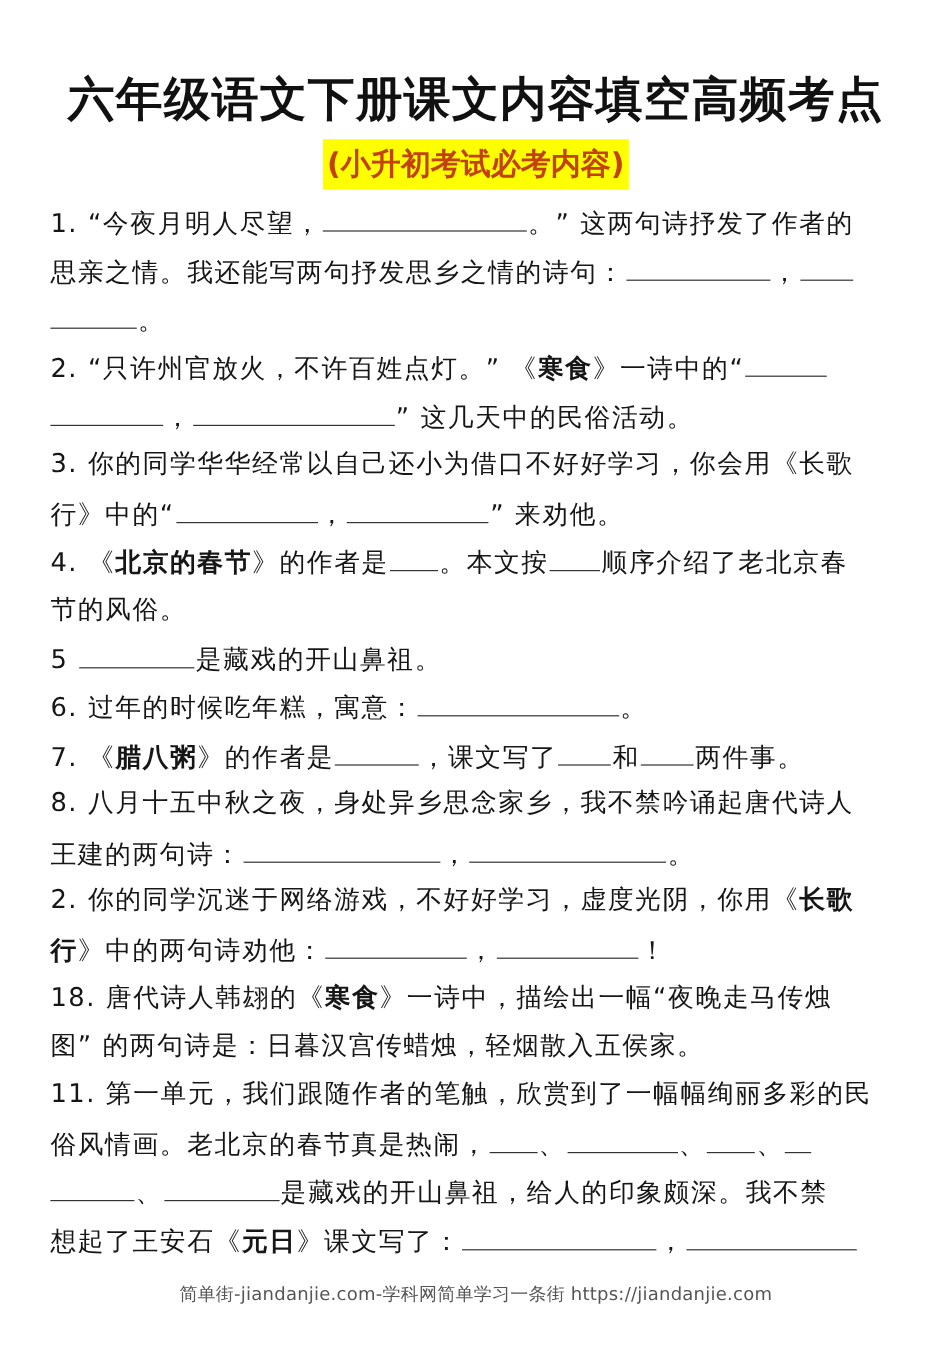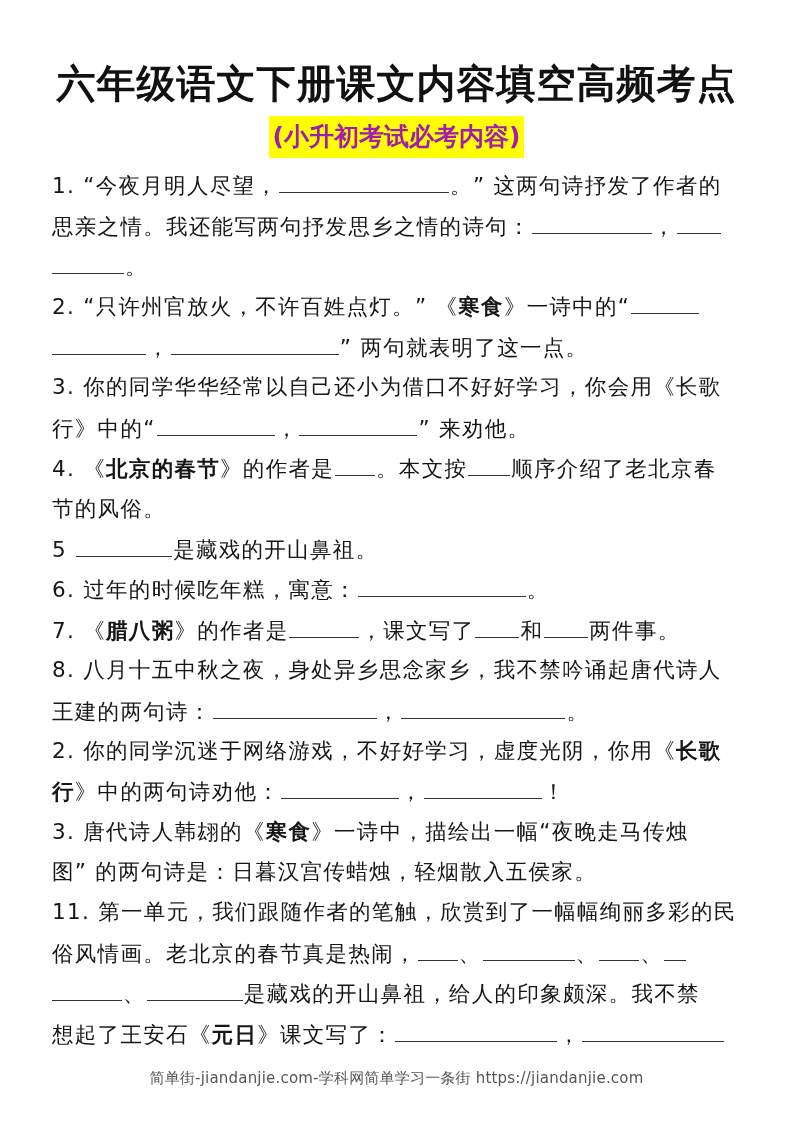--- a/index.html
+++ b/index.html
@@ -1,23 +1,23 @@
 <!DOCTYPE html>
 <html><head>
 <meta charset="utf-8">
 <style>
   html, body { margin: 0; padding: 0; background: #ffffff; }
   body { width: 793px; height: 1122px; position: relative; overflow: hidden;
          font-family: "DejaVu Sans", "Liberation Sans", sans-serif; color: #161616; }
   .title { position: absolute; top: 56px; left: 0; width: 793px; text-align: center;
            font-size: 39px; font-weight: bold; letter-spacing: 1px; color: #111; line-height: 56px; }
   .subtitle-wrap { position: absolute; top: 116px; left: 0; width: 793px; text-align: center; }
-  .subtitle { display: inline-block; background: #ffff00; color: #a21caf; font-weight: bold;
+  .subtitle { display: inline-block; background: #ffff00; color: #c2410c; font-weight: bold;
               font-size: 25px; line-height: 42px; padding: 0 4px; letter-spacing: 0px; }
-  .line { position: absolute; left: 52px; font-size: 21.5px; line-height: 30px; white-space: nowrap;
+  .line { position: absolute; left: 42px; font-size: 21.5px; line-height: 30px; white-space: nowrap;
           letter-spacing: 1.3px; }
   .b { font-weight: bold; }
   .blank { display: inline-block; border-bottom: 1.5px solid #333; height: 22px; vertical-align: baseline;
            margin: 0 1px; }
   .footer { position: absolute; top: 1069px; left: 0; width: 793px; text-align: center;
             font-size: 15px; color: #555; letter-spacing: 0.2px; }
 </style>
 </head>
 <body>
 
@@ -33,21 +33,21 @@
   <span>思亲之情。我还能写两句抒发思乡之情的诗句：</span><span class="blank" style="width:120px"></span><span>，</span><span class="blank" style="width:44px"></span>
 </div>
 <div class="line" style="top:251px">
   <span class="blank" style="width:72px; margin-left:0"></span><span>。</span>
 </div>
 
 <div class="line" style="top:291px">
   <span>2. “只许州官放火，不许百姓点灯。” 《</span><span class="b">寒食</span><span>》一诗中的“</span><span class="blank" style="width:68px"></span>
 </div>
 <div class="line" style="top:332px">
-  <span class="blank" style="width:94px; margin-left:0"></span><span>，</span><span class="blank" style="width:168px"></span><span>” 两句就表明了这一点。</span>
+  <span class="blank" style="width:94px; margin-left:0"></span><span>，</span><span class="blank" style="width:168px"></span><span>” 这几天中的民俗活动。</span>
 </div>
 
 <div class="line" style="top:372px">
   <span>3. 你的同学华华经常以自己还小为借口不好好学习，你会用《长歌</span>
 </div>
 <div class="line" style="top:413px">
   <span>行》中的“</span><span class="blank" style="width:118px"></span><span>，</span><span class="blank" style="width:118px"></span><span>” 来劝他。</span>
 </div>
 
 <div class="line" style="top:453px">
@@ -77,21 +77,21 @@
 </div>
 
 <div class="line" style="top:736px">
   <span>2. 你的同学沉迷于网络游戏，不好好学习，虚度光阴，你用《</span><span class="b">长歌</span>
 </div>
 <div class="line" style="top:776px">
   <span class="b">行</span><span>》中的两句诗劝他：</span><span class="blank" style="width:118px"></span><span>，</span><span class="blank" style="width:118px"></span><span>！</span>
 </div>
 
 <div class="line" style="top:817px">
-  <span>3. 唐代诗人韩翃的《</span><span class="b">寒食</span><span>》一诗中，描绘出一幅“夜晚走马传烛</span>
+  <span>18. 唐代诗人韩翃的《</span><span class="b">寒食</span><span>》一诗中，描绘出一幅“夜晚走马传烛</span>
 </div>
 <div class="line" style="top:857px">
   <span>图” 的两句诗是：日暮汉宫传蜡烛，轻烟散入五侯家。</span>
 </div>
 
 <div class="line" style="top:897px">
   <span>11. 第一单元，我们跟随作者的笔触，欣赏到了一幅幅绚丽多彩的民</span>
 </div>
 <div class="line" style="top:938px">
   <span>俗风情画。老北京的春节真是热闹，</span><span class="blank" style="width:40px"></span><span>、</span><span class="blank" style="width:92px"></span><span>、</span><span class="blank" style="width:40px"></span><span>、</span><span class="blank" style="width:22px"></span>

